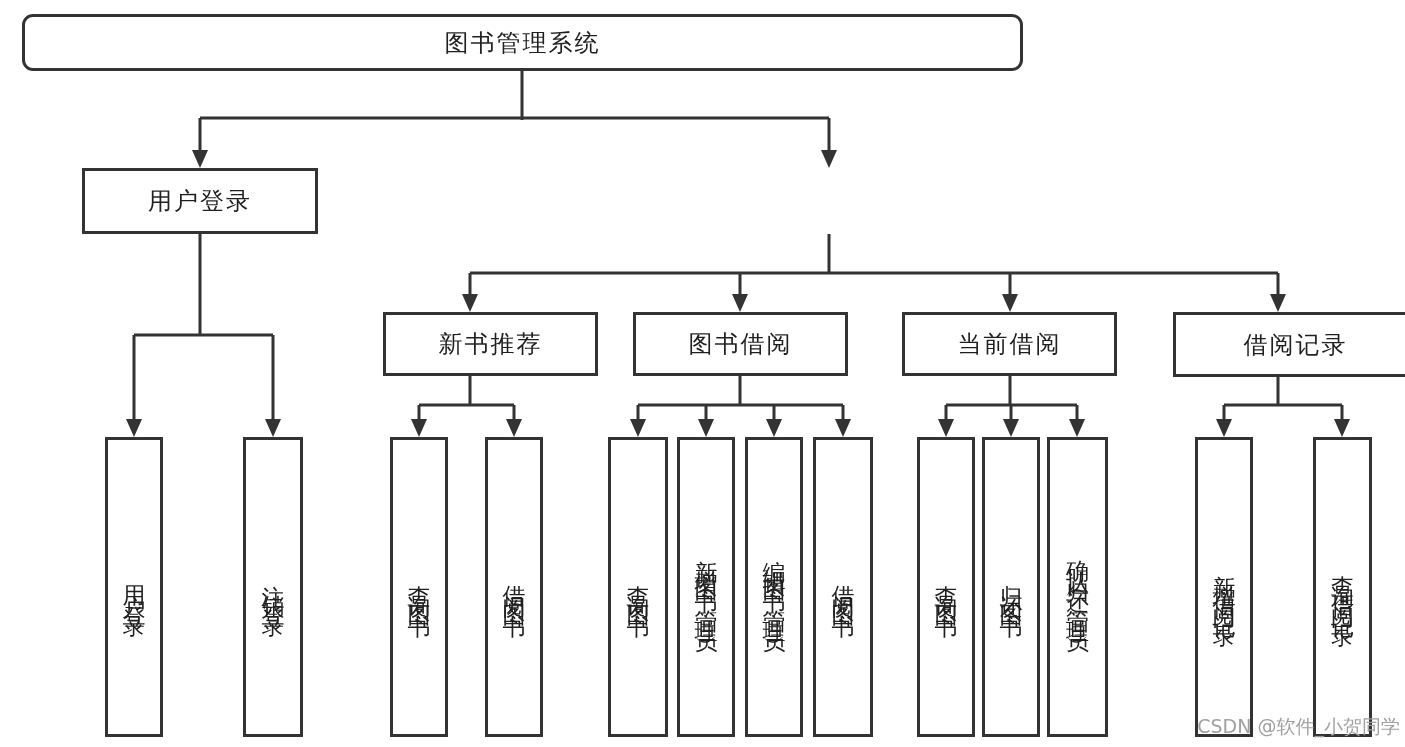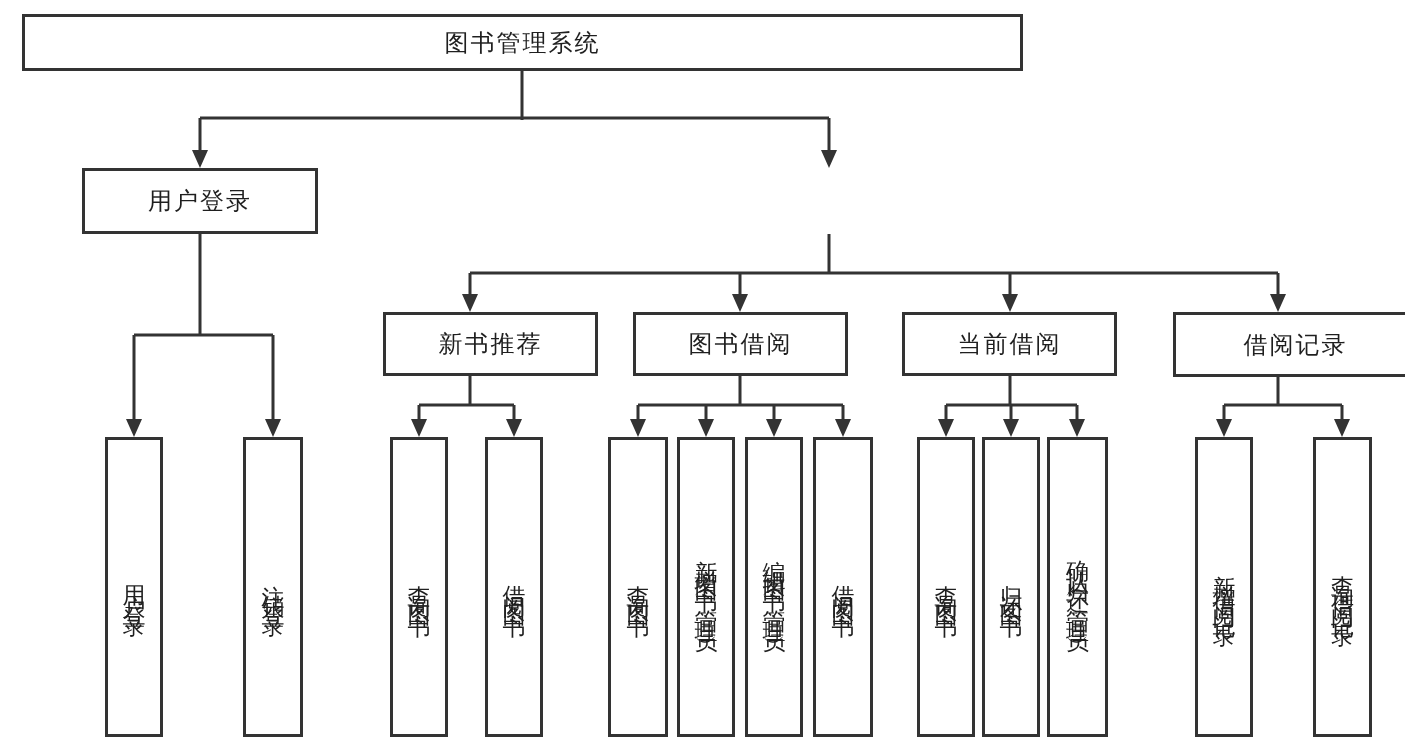--- a/index.html
+++ b/index.html
@@ -25,21 +25,21 @@
   .h-label { font-size: 24px; letter-spacing: 2px; white-space: nowrap; }
   .leaf span {
     writing-mode: vertical-rl;
     text-orientation: mixed;
     font-size: 23px;
     letter-spacing: 10px;
     line-height: 1;
     white-space: nowrap;
   }
   
-  #n-root   { left: 22px;   top: 14px;  width: 1001px; height: 57px; }
+  #n-root   { left: 22px;   top: 14px;  width: 1001px; height: 57px; border-radius: 11px; }
   #n-login  { left: 82px;   top: 168px; width: 236px;  height: 66px; }
   #n-mgmt   { left: 713px;  top: 168px; width: 232px;  height: 66px; }
   #n-newrec { left: 383px;  top: 312px; width: 215px;  height: 64px; }
   #n-borrow { left: 633px;  top: 312px; width: 215px;  height: 64px; }
   #n-curr   { left: 902px;  top: 312px; width: 215px;  height: 64px; }
   #n-record { left: 1173px; top: 312px; width: 245px;  height: 65px; }
   .leaf { top: 437px; height: 300px; }
   #l1  { left: 105px;  width: 58px; }
   #l2  { left: 243px;  width: 60px; }
   #l3  { left: 390px;  width: 58px; }
@@ -178,13 +178,14 @@
   <div id="l11" class="box leaf">
     <span>确认归还（管理员）</span>
   </div>
   <div id="l12" class="box leaf">
     <span>新增借阅记录</span>
   </div>
   <div id="l13" class="box leaf">
     <span>查询借阅记录</span>
   </div>
 
+  <div class="watermark">CSDN @软件_小贺同学</div>
 </div>
 
 </body></html>

